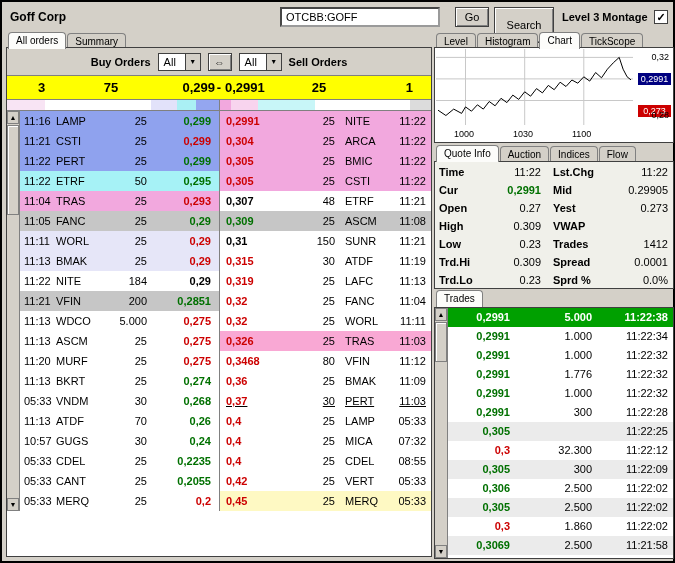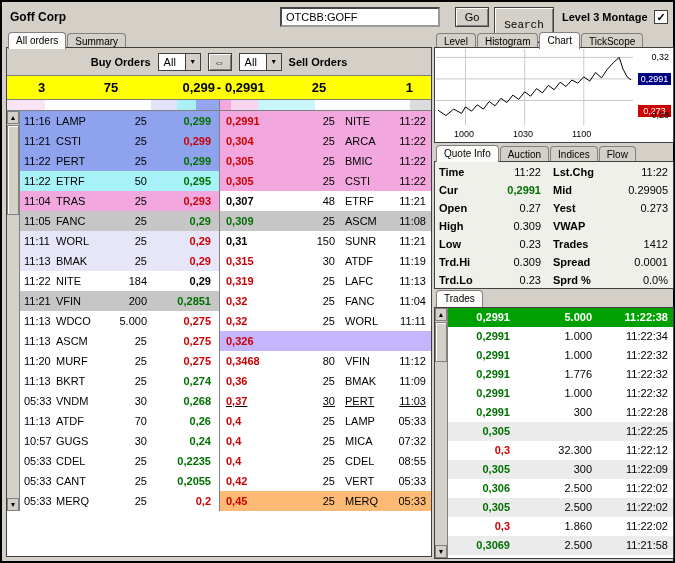--- a/index.html
+++ b/index.html
@@ -4,21 +4,21 @@
 <style>
   *{box-sizing:border-box;margin:0;padding:0;}
   html,body{width:675px;height:563px;overflow:hidden;}
   body{font-family:"Liberation Sans",sans-serif;font-size:11px;color:#000;background:#fff;position:relative;}
   .window{position:absolute;inset:0;background:#d4d0c8;border:2px solid #000;}
   .btn{background:#d4d0c8;border:1px solid #404040;box-shadow:inset 1px 1px 0 #fff,inset -1px -1px 0 #808080;font-size:11px;font-family:inherit;cursor:default;}
   
   .title{position:absolute;left:8px;top:8px;font-weight:bold;font-size:12px;}
   .syminput{position:absolute;left:278px;top:5px;width:160px;height:20px;border:2px inset #9a9a9a;background:#fff;font-family:inherit;font-size:11px;padding:0 4px;}
   .go{position:absolute;left:453px;top:5px;width:34px;height:20px;}
-  .search{position:absolute;left:492px;top:5px;width:60px;height:36px;font-family:Liberation Mono, monospace;}
+  .search{position:absolute;left:492px;top:5px;width:60px;height:36px;}
   .mlabel{position:absolute;left:560px;top:9px;font-weight:bold;}
   .chk{position:absolute;left:652px;top:8px;width:14px;height:14px;background:#fff;border:1px solid #404040;font-size:11px;line-height:12px;text-align:center;font-weight:bold;}
   
   .tabs{position:absolute;display:flex;gap:1px;align-items:flex-end;}
   .tab{height:16px;padding:2px 7px 0;font-size:10px;background:#d4d0c8;border:1px solid #808080;border-bottom:none;border-radius:4px 4px 0 0;white-space:nowrap;}
   .tab.active{background:#fcfcfa;height:17px;position:relative;z-index:2;}
   .tabs-left{left:6px;top:30px;}
   .tabs-chart{left:434px;top:30px;}
   .tabs-info{left:434px;top:143px;}
   .tabs-trades{left:434px;top:288px;}
@@ -348,21 +348,21 @@
               <span class="size">25</span>
               <span class="mpid">FANC</span>
               <span class="time">11:04</span>
             </div>
             <div class="arow" style="background: rgb(255, 255, 255);">
               <span class="price r">0,32</span>
               <span class="size">25</span>
               <span class="mpid">WORL</span>
               <span class="time">11:11</span>
             </div>
-            <div class="arow" style="background: #c4b5fd; flex-direction: column;">
+            <div class="arow" style="background: #f9a8d4;">
               <span class="price r">0,326</span>
               <span class="size">25</span>
               <span class="mpid">TRAS</span>
               <span class="time">11:03</span>
             </div>
             <div class="arow" style="background: rgb(255, 255, 255);">
               <span class="price r">0,3468</span>
               <span class="size">80</span>
               <span class="mpid">VFIN</span>
               <span class="time">11:12</span>
@@ -396,21 +396,21 @@
               <span class="size">25</span>
               <span class="mpid">CDEL</span>
               <span class="time">08:55</span>
             </div>
             <div class="arow" style="background: rgb(255, 255, 255);">
               <span class="price r">0,42</span>
               <span class="size">25</span>
               <span class="mpid">VERT</span>
               <span class="time">05:33</span>
             </div>
-            <div class="arow" style="background: #fdba74;">
+            <div class="arow" style="background: #fef9c3;">
               <span class="price r">0,45</span>
               <span class="size">25</span>
               <span class="mpid">MERQ</span>
               <span class="time">05:33</span>
             </div>
           </div>
       </div>
     </div>
   </div>
 

